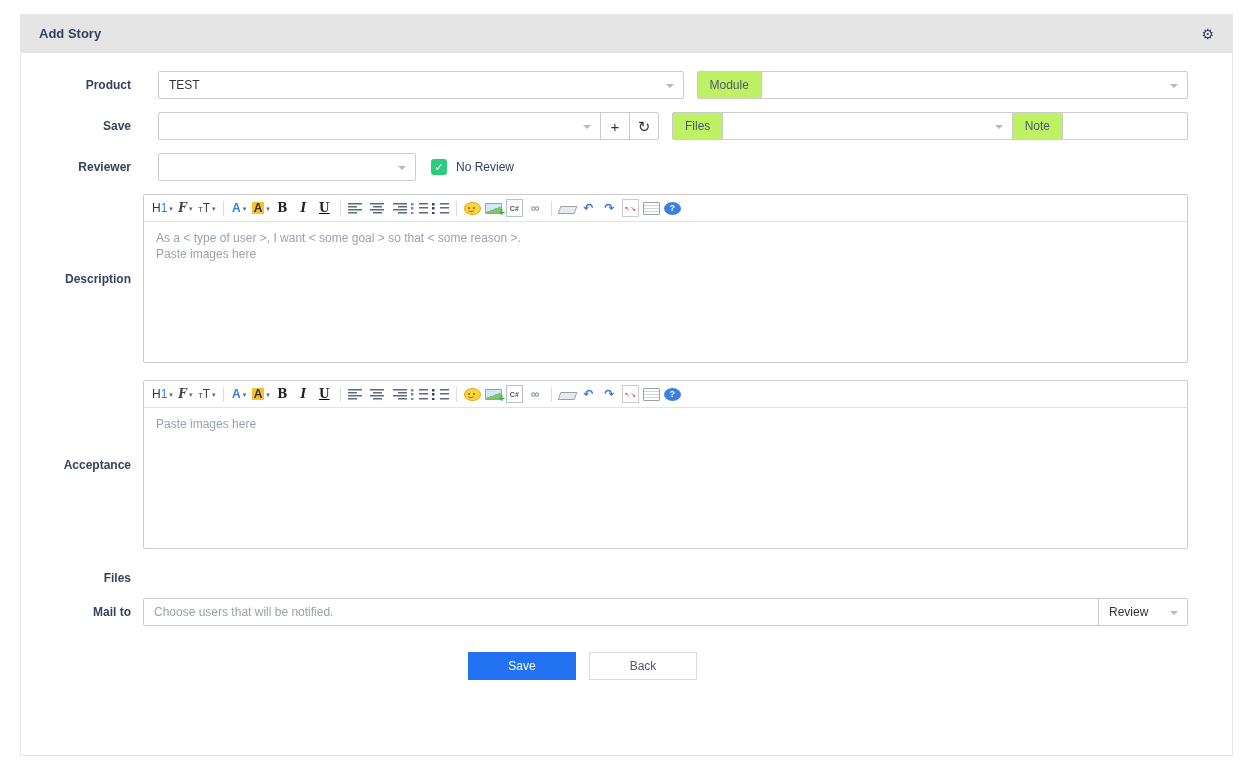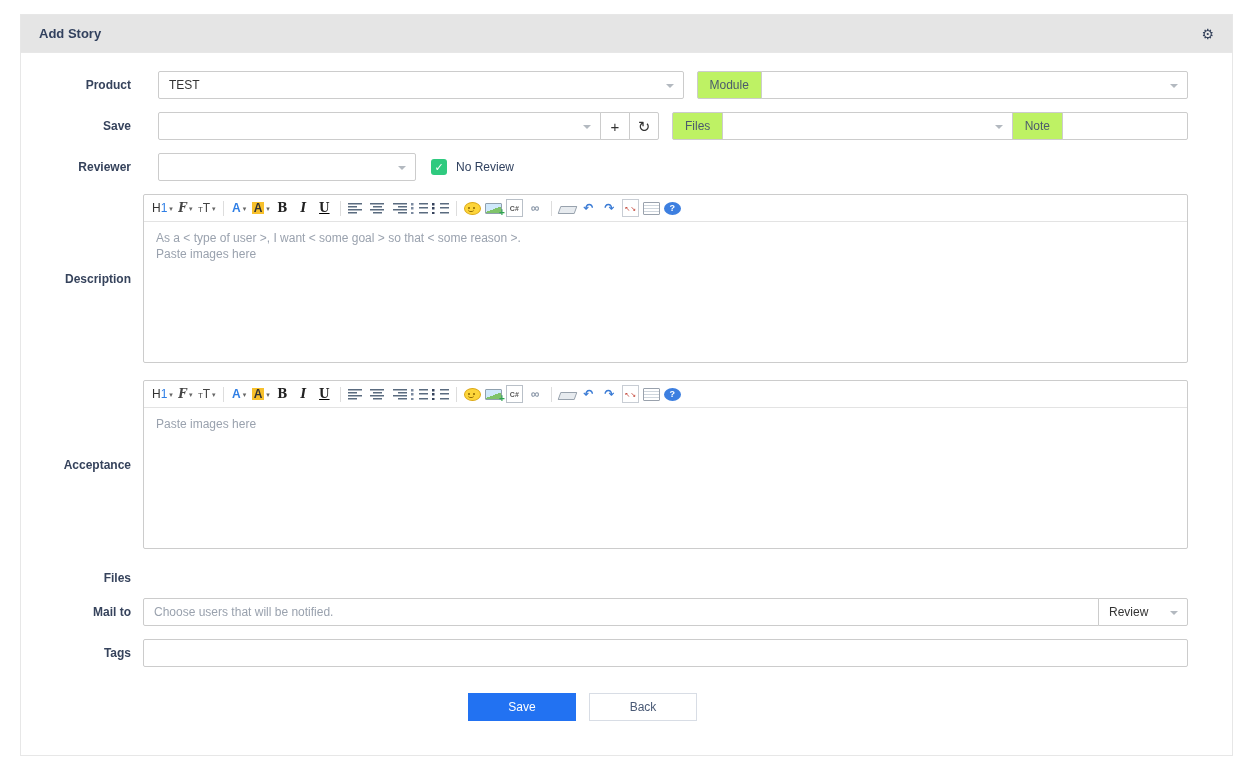--- a/index.html
+++ b/index.html
@@ -401,28 +401,20 @@
             <input class="raw" placeholder="Choose users that will be notified." style="">
           </div>
           <div class="ctrl select" style="width:90px;min-width:90px">
             <span>Review</span>
             <span class="caret"></span>
           </div>
         </div>
       </div>
     </div>
 
-    <div class="form-row">
-      <div class="form-label">Tags</div>
-      <div class="form-content">
-        <div class="ctrl" style="flex:1;padding:0">
-          <input class="raw" value="" style="">
-        </div>
-      </div>
-    </div>
 
     <div class="btn-row">
       <div class="btn btn-save">Save</div>
       <div class="btn btn-back">Back</div>
     </div>
 
   </div>
 </div>
 
 </body></html>

